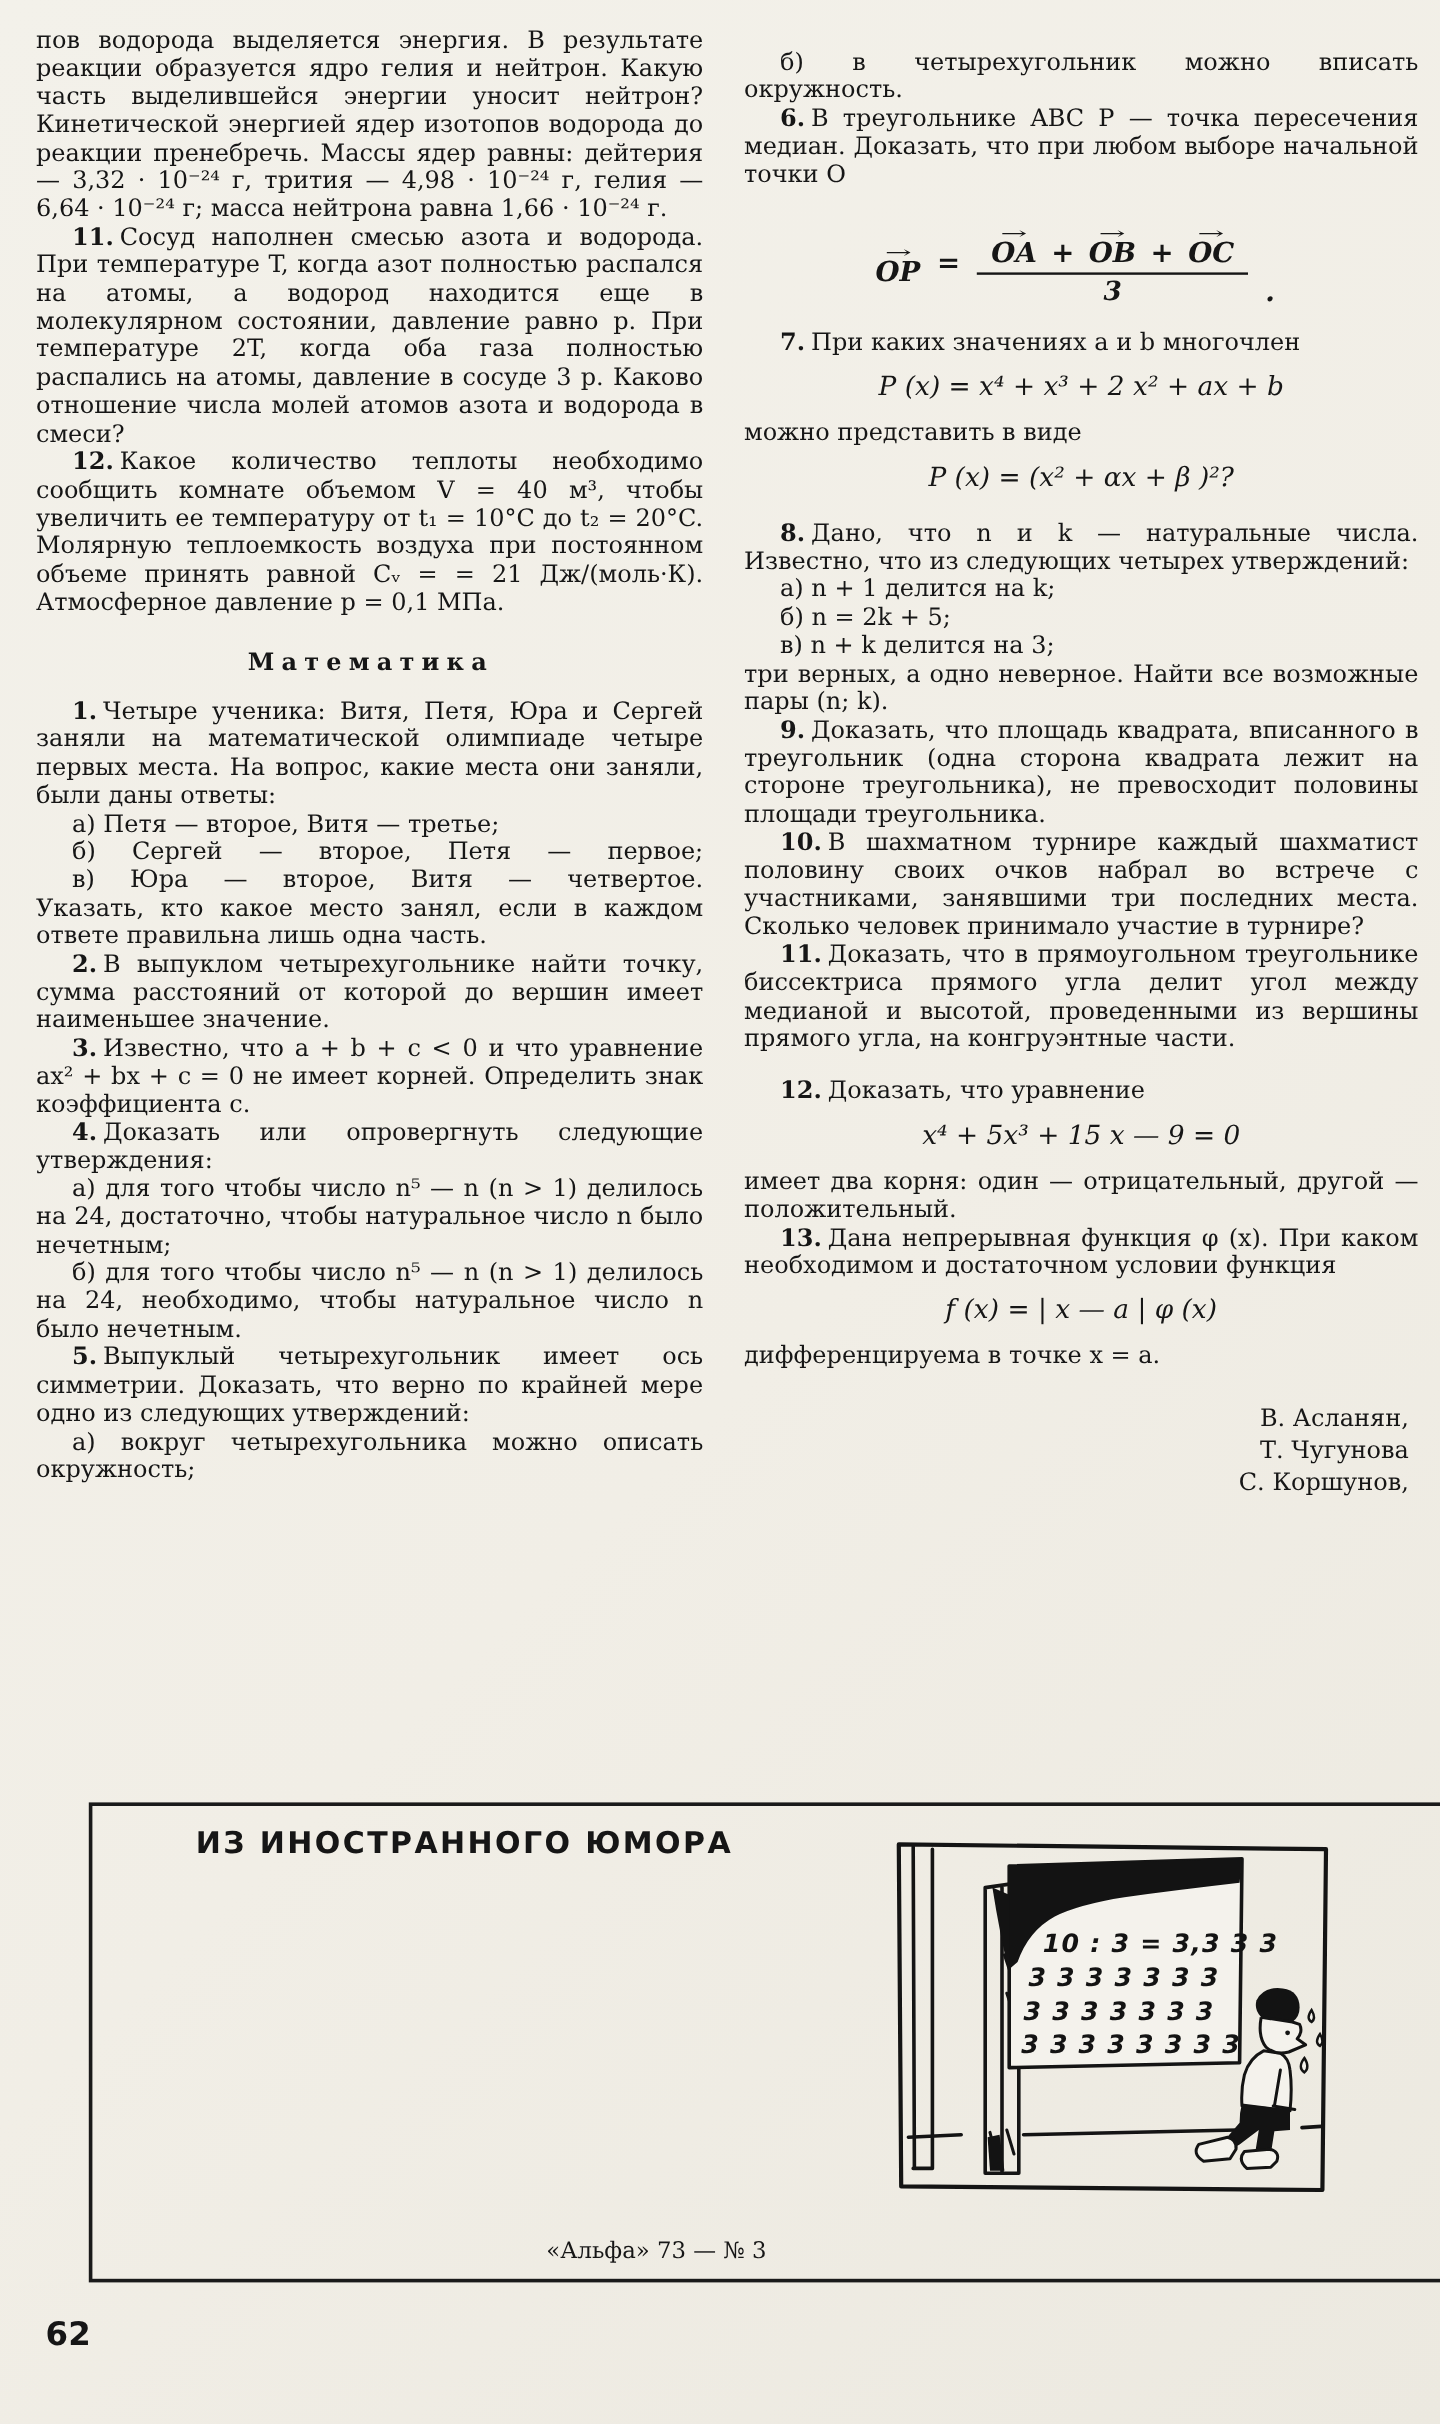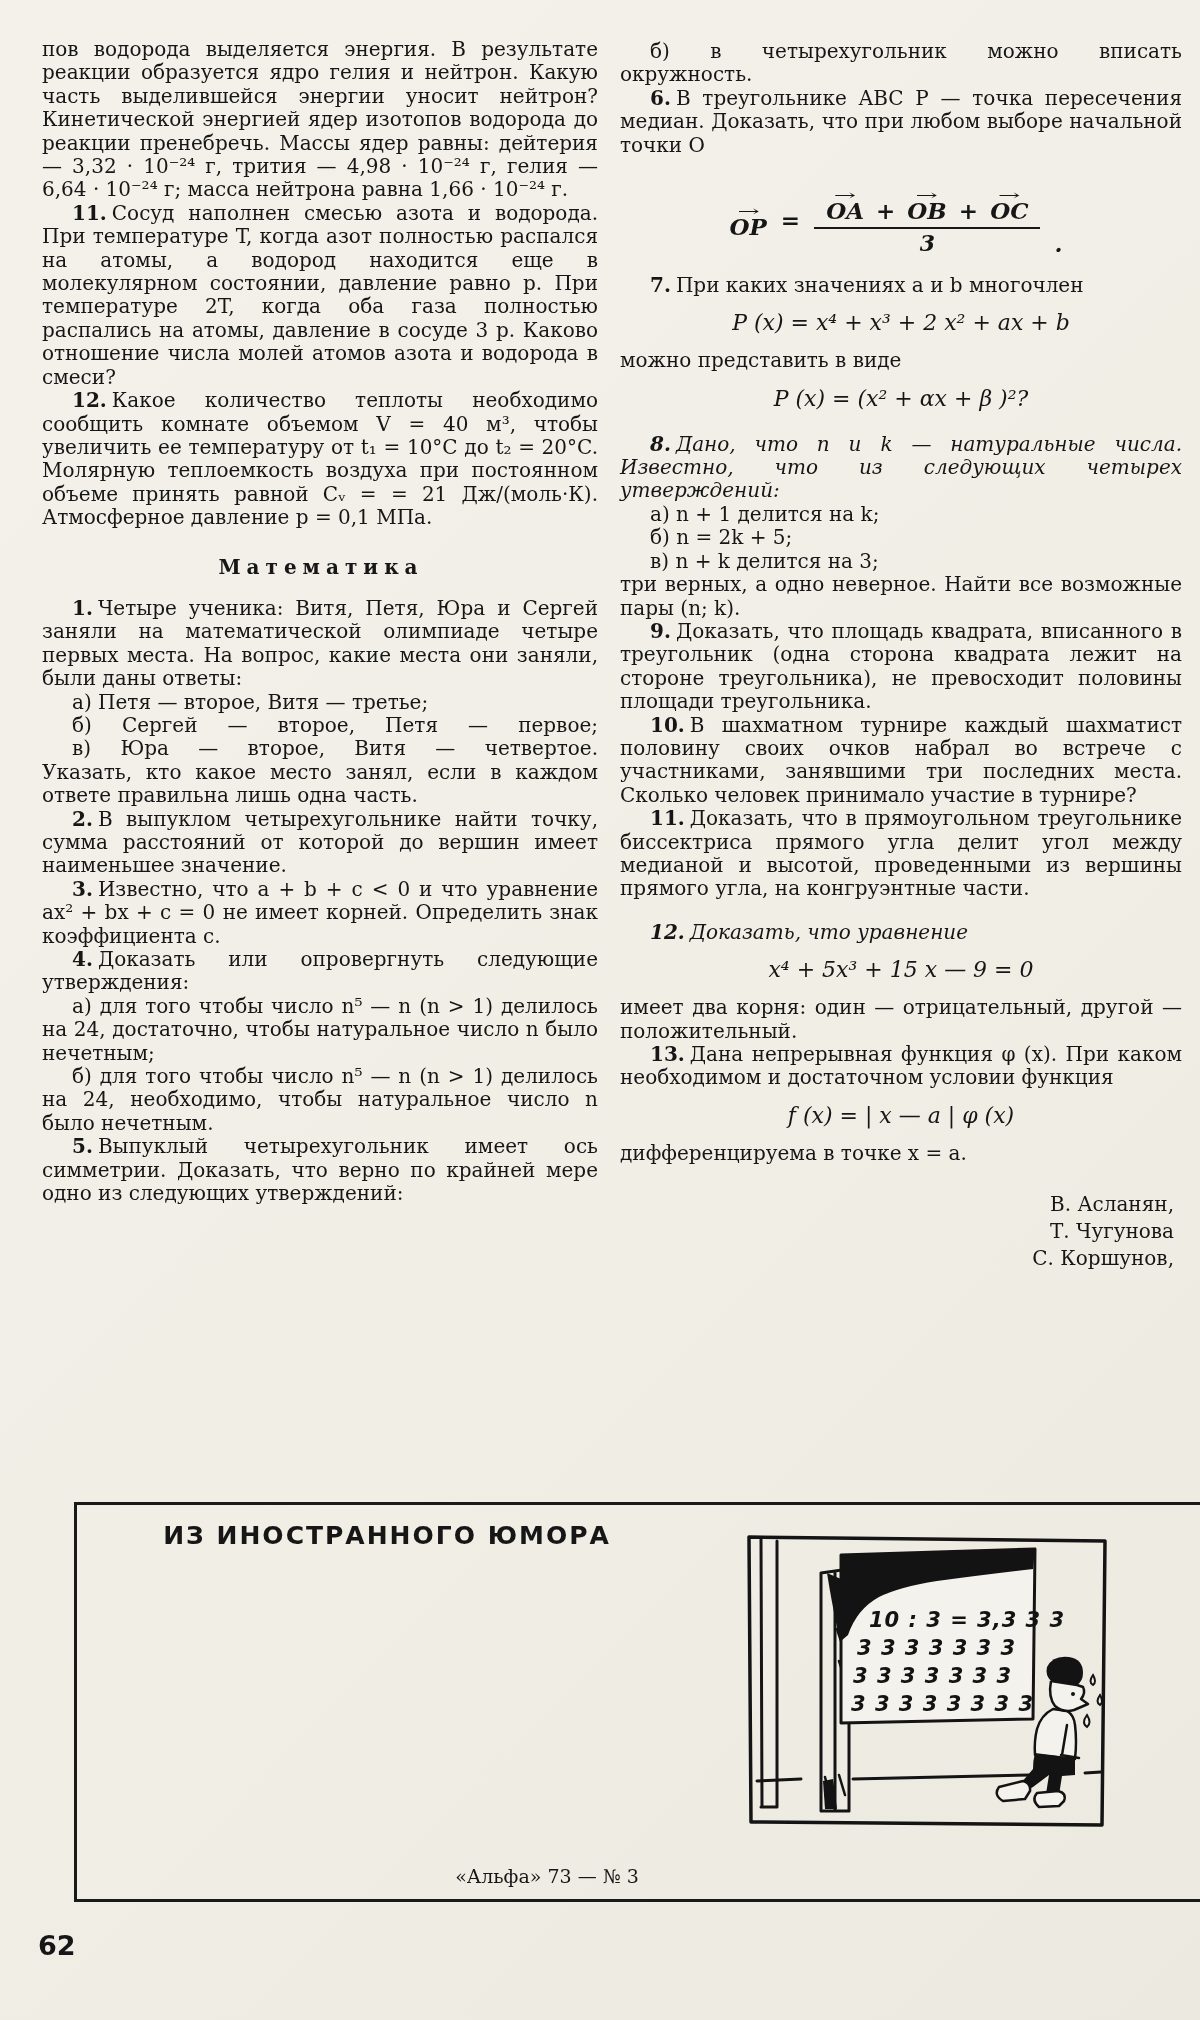--- a/index.html
+++ b/index.html
@@ -7,37 +7,37 @@
     width:1200px;height:2020px;position:relative;
     background:linear-gradient(135deg,#f3f1ea 0%,#f1eee6 55%,#ece9e0 100%);
     color:#161616;
     font-family:"DejaVu Serif","DejaVu Sans","Liberation Serif",serif;
   }
   .col{
     position:absolute;text-align:justify;
     font-size:20px;line-height:23.4px;
     hyphens:auto;
   }
-  #col-left{left:30px;top:38px;width:556px;margin-left:12px;}
+  #col-left{left:30px;top:22px;width:556px;}
   #col-right{left:620px;top:40px;width:562px;}
   .para{margin:0;}
   .prob{margin:0;text-indent:30px;}
   .pnum{font-weight:bold;padding-right:5px;}
   .item{margin:0;text-indent:30px;}
   .stretch{text-align-last:justify;}
   .outro{margin:0;text-indent:0;}
   h2.math-heading{
     font-size:20px;font-weight:bold;letter-spacing:6px;
     margin:26px 0 18px 0;text-align:center;text-indent:2px;
   }
   .formula{
     text-align:center;font-style:italic;font-size:22px;
     margin:12px 0;text-indent:0;line-height:28px;
   }
-  .gap-top{margin-top:20px;font-style:italic;}
+  .gap-top{margin-top:20px;}
   
   .vecformula{
     display:flex;justify-content:center;align-items:center;
     gap:10px;margin:26px 10px 18px 0;font-size:23px;
     font-style:italic;font-weight:600;
   }
   .frac{display:inline-block;text-align:center;vertical-align:middle;}
   .frac .fnum{display:block;border-bottom:2.5px solid #161616;padding:2px 12px 5px;}
   .frac .fden{display:block;padding-top:3px;font-size:22px;}
   .vec{position:relative;display:inline-block;padding-top:14px;}
@@ -93,20 +93,21 @@
   <p class="outro">Указать, кто какое место занял, если в каждом ответе правильна лишь одна часть.</p>
 
   <p class="prob"><span class="pnum">2.</span><span>В выпуклом четырехугольнике найти точку, сумма расстояний от которой до вершин имеет наименьшее значение.</span></p>
   <p class="prob"><span class="pnum">3.</span><span>Известно, что a + b + c &lt; 0 и что уравнение ax² + bx + c = 0 не имеет корней. Определить знак коэффициента c.</span></p>
 
   <p class="prob"><span class="pnum">4.</span><span>Доказать или опровергнуть следующие утверждения:</span></p>
   <p class="item">а) для того чтобы число n⁵ — n (n &gt; 1) делилось на 24, достаточно, чтобы натуральное число n было нечетным;</p>
   <p class="item">б) для того чтобы число n⁵ — n (n &gt; 1) делилось на 24, необходимо, чтобы натуральное число n было нечетным.</p>
 
   <p class="prob"><span class="pnum">5.</span><span>Выпуклый четырехугольник имеет ось симметрии. Доказать, что верно по крайней мере одно из следующих утверждений:</span></p>
+  <p class="item">а) вокруг четырехугольника можно описать окружность;</p>
 </div>
 
 <div class="col" id="col-right">
   <p class="item">б) в четырехугольник можно вписать окружность.</p>
 
   <p class="prob"><span class="pnum">6.</span><span>В треугольнике ABC P — точка пересечения медиан. Доказать, что при любом выборе начальной точки O</span></p>
 
   <div class="vecformula">
     <span class="vec"><span class="arr">→</span><span>OP</span></span>
     <span class="fop">=</span>

